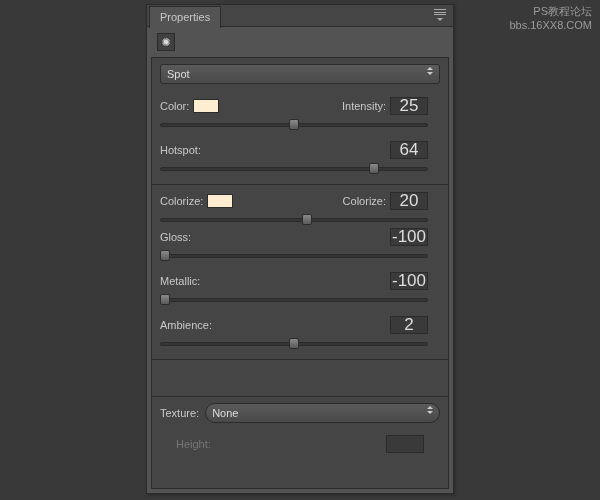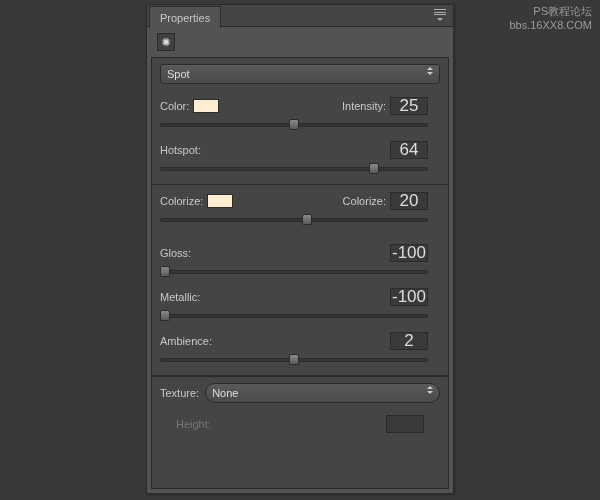--- a/index.html
+++ b/index.html
@@ -1,19 +1,19 @@
 <!DOCTYPE html>
 <html><head>
 <meta charset="utf-8">
 <style>
   * { box-sizing: border-box; margin: 0; padding: 0; font-family: Tahoma, Arial, sans-serif; }
   body { background: #393939; width: 600px; height: 500px; overflow: hidden; position: relative; }
   .watermark { position: absolute; right: 8px; top: 4px; font-size: 11px; color: #9a9a9a; text-align: right; line-height: 14px; }
   .panel { position: absolute; left: 146px; top: 4px; width: 308px; height: 490px; background: #535353; border: 1px solid #2b2b2b; box-shadow: 1px 1px 3px rgba(0,0,0,0.3); display: flex; flex-direction: column; }
-  .tabbar { height: 22px; background: #454545; border-bottom: 1px solid #2b2b2b; display: flex; align-items: flex-start; position: relative; }
+  .tabbar { height: 22px; background: #454545; border-bottom: 1px solid #2b2b2b; display: flex; align-items: center; position: relative; }
   .tab { height: 22px; background: #535353; border: 1px solid #2b2b2b; border-bottom: none; padding: 0 10px; font-size: 11px; color: #c8c8c8; display: flex; align-items: center; margin-left: 2px; position: relative; top: 1px; }
   .tab-menu { position: absolute; right: 6px; top: 4px; width: 14px; height: 12px; display: flex; flex-direction: column; justify-content: space-between; align-items: center; cursor: pointer; }
   .tab-menu span { width: 12px; height: 1px; background: #aaa; }
   .tab-menu .tri { width: 0; height: 0; border-left: 3px solid transparent; border-right: 3px solid transparent; border-top: 3px solid #aaa; margin-top: 1px; }
   .header { height: 30px; display: flex; align-items: center; gap: 8px; padding: 0 10px; }
   .header .icon { width: 18px; height: 18px; background: #404040; border: 1px solid #2b2b2b; display: flex; align-items: center; justify-content: center; color: #ddd; font-size: 11px; }
   .header .title { font-size: 12px; color: #e0e0e0; font-weight: bold; }
   .content { background: #454545; border: 1px solid #2b2b2b; margin: 0 4px 4px 4px; flex: 1; display: flex; flex-direction: column; }
   .row-sel { padding: 6px 8px; }
   .select { height: 20px; background: linear-gradient(#5a5a5a,#4a4a4a); border: 1px solid #2b2b2b; border-radius: 3px; display: flex; align-items: center; padding: 0 6px; font-size: 11px; color: #ddd; position: relative; cursor: pointer; }
@@ -25,21 +25,21 @@
   .section:last-of-type { border-bottom: none; }
   .line { display: flex; align-items: center; height: 20px; font-size: 11px; color: #c8c8c8; }
   .line .lbl { flex: 0 0 auto; }
   .line .spacer { flex: 1; }
   .swatch { width: 26px; height: 14px; border: 1px solid #2b2b2b; margin-left: 4px; cursor: pointer; }
   .numbox { width: 38px; height: 18px; background: #3a3a3a; border: 1px solid #2b2b2b; color: #ddd; font-size: 17px; text-align: center; line-height: 16px; margin-left: 4px; }
   .numbox.disabled { color: #666; }
   .slider { position: relative; height: 14px; margin-top: 2px; }
   .slider .track { position: absolute; left: 0; right: 0; top: 5px; height: 4px; background: #353535; border: 1px solid #2b2b2b; border-radius: 2px; }
   .slider .thumb { position: absolute; top: 1px; width: 10px; height: 11px; background: linear-gradient(#8a8a8a,#5a5a5a); border: 1px solid #2b2b2b; border-radius: 2px; transform: translateX(-50%); cursor: pointer; }
-  .tex-row { display: flex; align-items: center; gap: 6px; padding: 6px 8px; border-top: 1px solid #2b2b2b; }
+  .tex-row { display: flex; align-items: center; gap: 6px; padding: 6px 8px; border-top: 1px solid #2b2b2b; margin-top: 36px; }
   .tex-row .label { font-size: 11px; color: #c8c8c8; flex: 0 0 auto; }
   .tex-row .select { flex: 1; border-radius: 10px; }
   .disabled-row { padding: 6px 24px; display: flex; align-items: center; }
   .disabled-row .label { font-size: 11px; color: #777; }
 </style>
 </head>
 <body>
 
 <div class="watermark">
   <div>PS教程论坛</div>
@@ -100,21 +100,21 @@
         <span class="lbl">Colorize:</span>
         <span class="swatch" style="background:#feecd0"></span>
         <span class="spacer"></span>
         <span class="lbl">Colorize:</span>
         <span class="numbox">20</span>
       </div>
       <div class="slider">
         <div class="track"></div>
           <div class="thumb" style="left:55%"></div>
       </div>
-      <div class="line" style="margin-top:16px">
+      <div class="line" style="margin-top:0">
         <span class="lbl">Gloss:</span>
         <span class="spacer"></span>
         <span class="numbox">-100</span>
       </div>
       <div class="slider">
         <div class="track"></div>
           <div class="thumb" style="left:2%"></div>
       </div>
       <div class="line" style="margin-top:8px">
         <span class="lbl">Metallic:</span>

